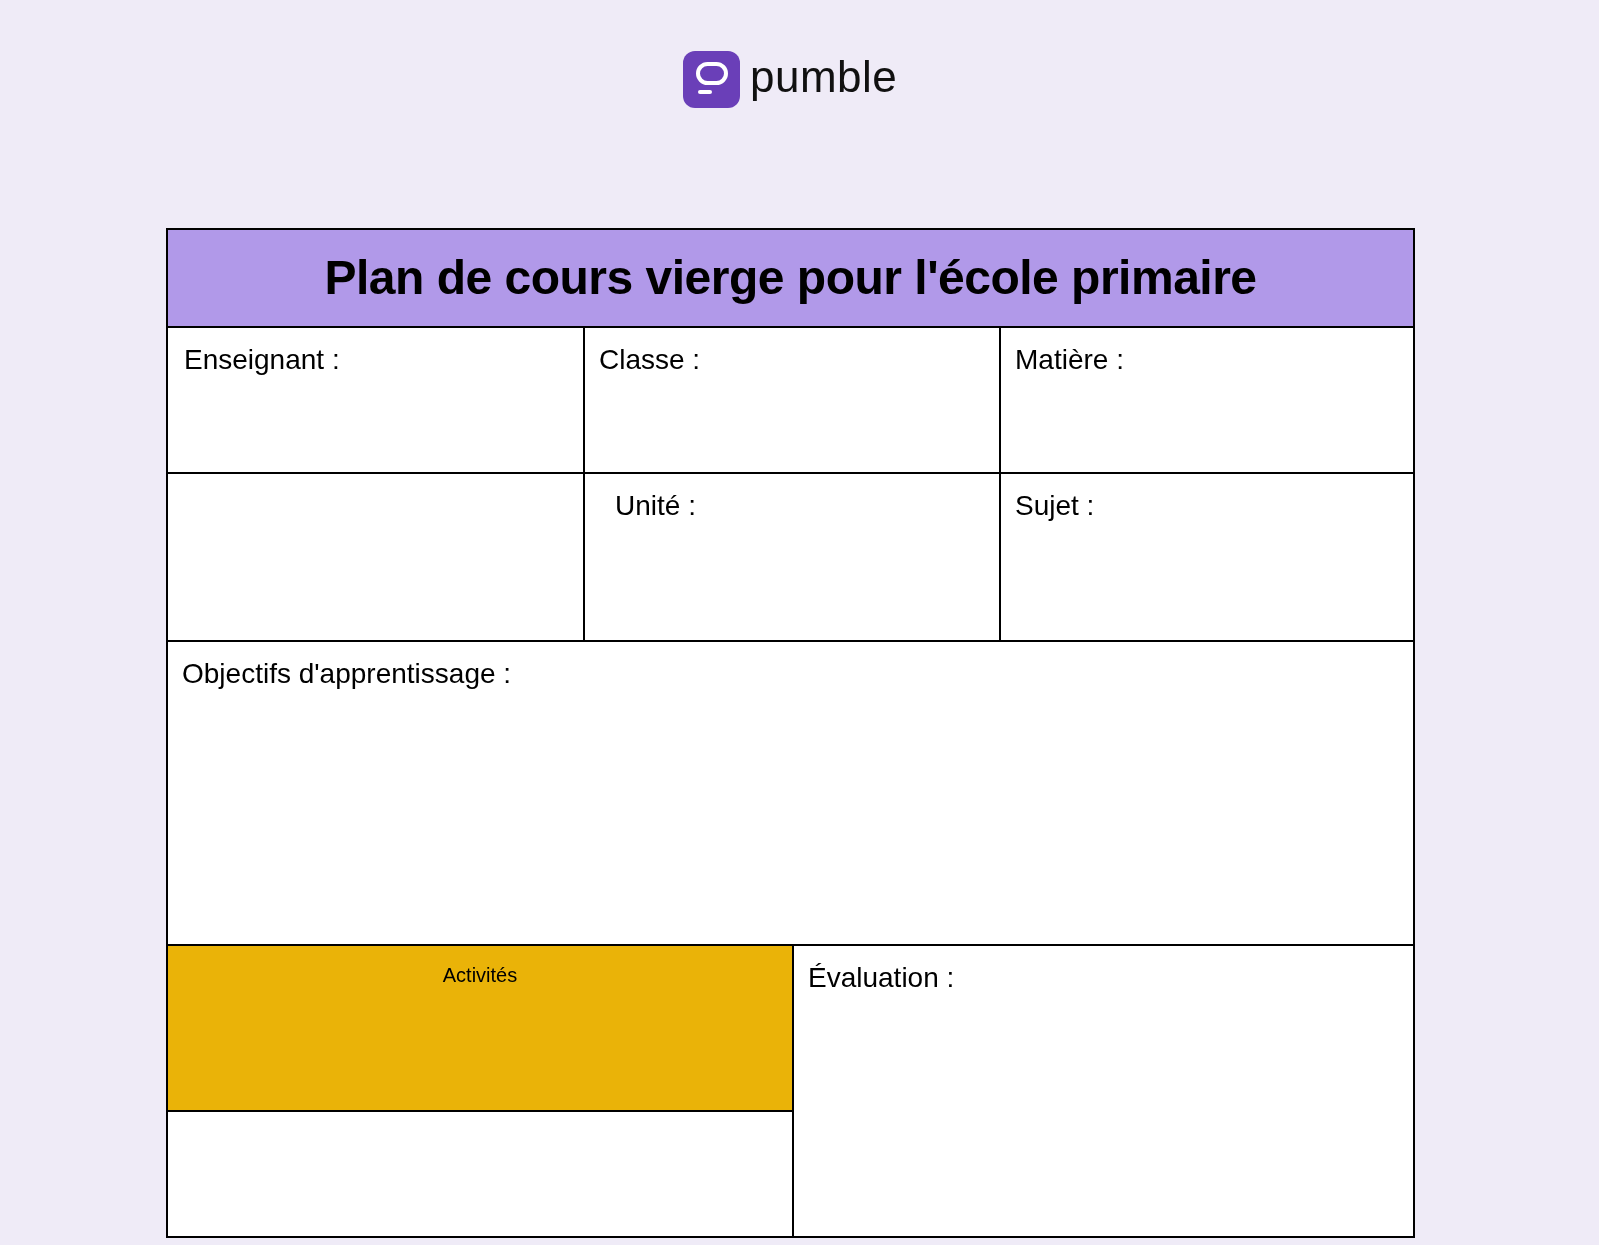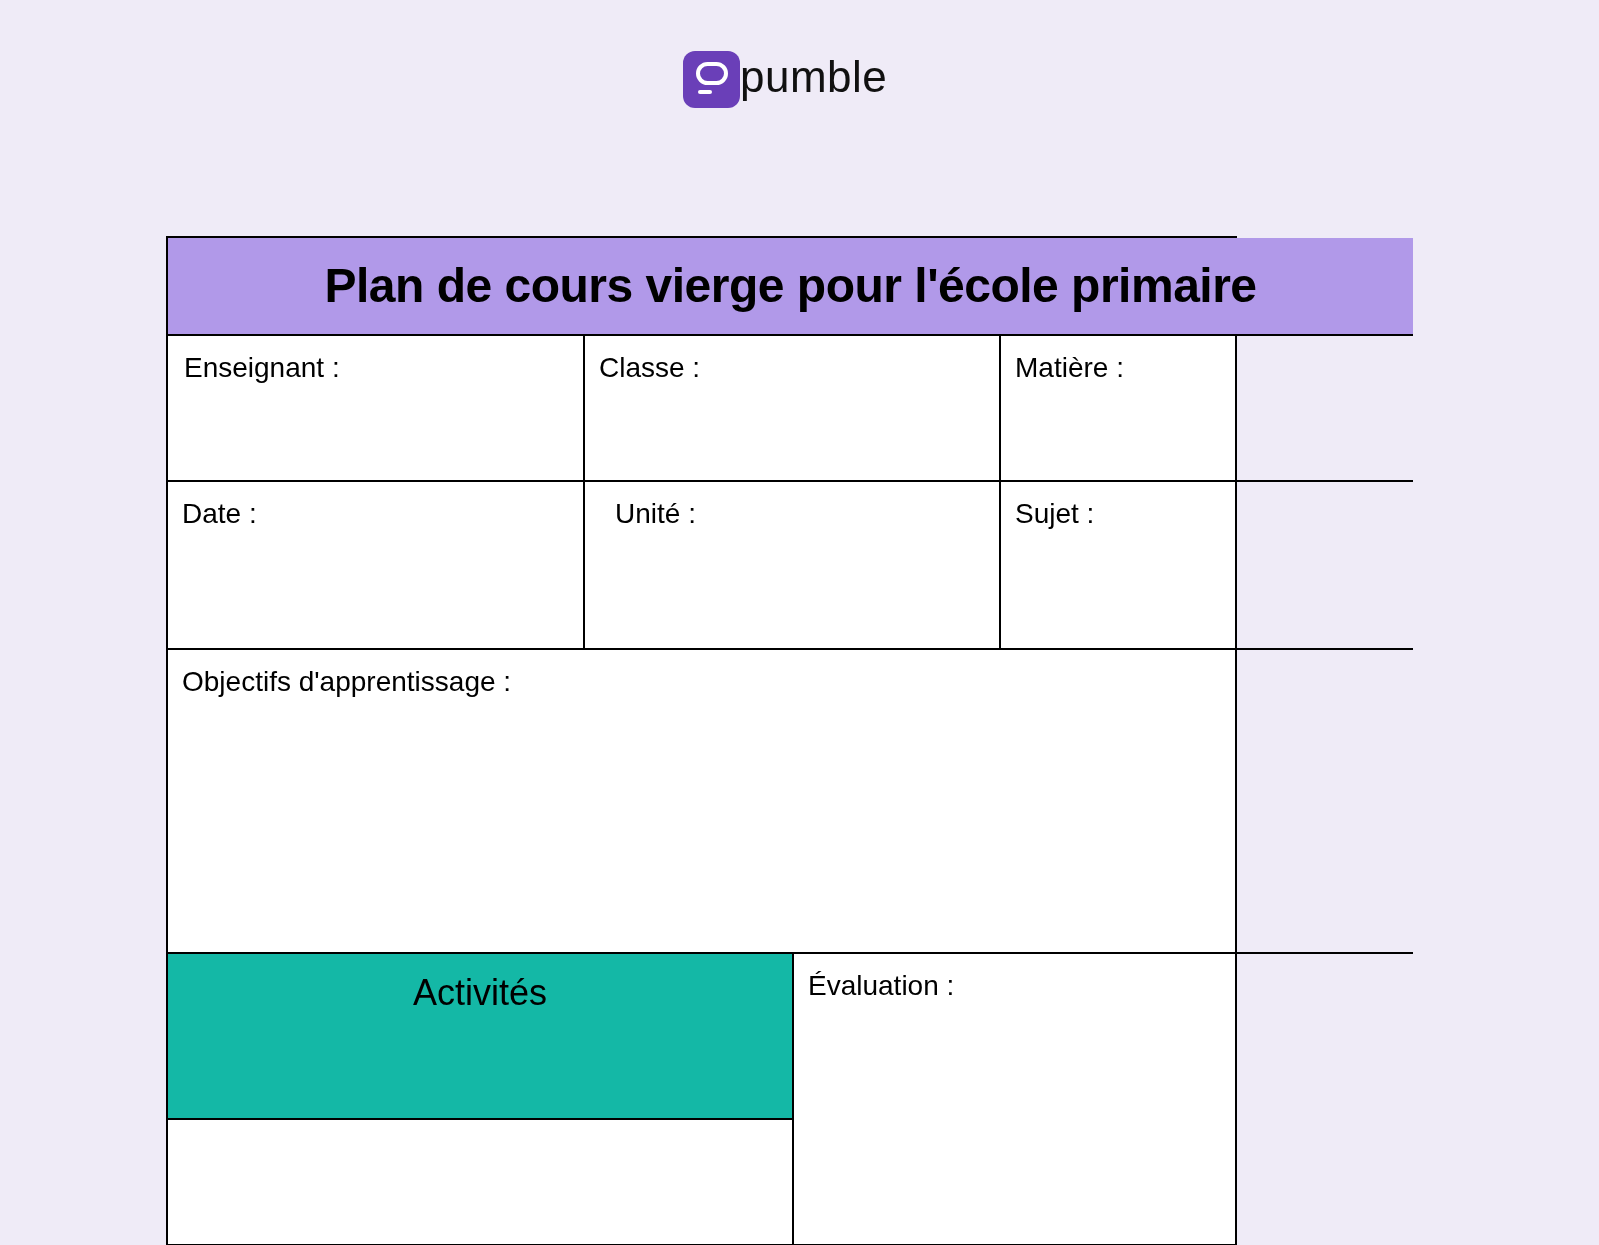--- a/index.html
+++ b/index.html
@@ -5,50 +5,50 @@
   html, body { margin:0; padding:0; }
   body {
     width:1599px; height:1245px; overflow:hidden;
     background:#efebf7;
     font-family:"Liberation Sans", "DejaVu Sans", sans-serif;
     color:#000;
     position:relative;
   }
   .brand {
     position:absolute; left:683px; top:50px; height:58px;
-    display:flex; align-items:center; 
+    display:flex; align-items:center; gap:10px;
   }
   .brand-icon {
     width:57px; height:57px; border-radius:12px; background:#6a3fb8;
     display:flex; align-items:center; justify-content:center;
   }
   .brand-name {
     font-size:44px; font-weight:400; letter-spacing:0.5px; color:#111;
     line-height:1; margin-top:-4px;
   }
   .sheet {
-    position:absolute; left:166px; top:236px; width:1071px; height:1010px;
+    position:absolute; left:166px; top:228px; width:1249px; height:1010px;
     box-sizing:border-box; border:2px solid #000; background:#fff;
   }
   .cell {
     position:absolute; box-sizing:border-box;
     font-size:28px; line-height:1; padding:18px 0 0 14px;
   }
   .title-cell {
     left:0; top:0; width:1245px; height:98px; background:#b199e9;
     border-bottom:2px solid #000;
     display:flex; align-items:center; justify-content:center; padding:0;
   }
   .title-text { font-size:48px; font-weight:700; letter-spacing:-0.5px; }
   .vline { position:absolute; width:2px; background:#000; }
   .hline { position:absolute; height:2px; background:#000; }
   .act-head {
     position:absolute; left:0; top:716px; width:624px; height:164px;
-    background:#14b8a6; box-sizing:border-box;
-    text-align:center; font-size:36px; padding-top:18px;
+    background:#eab308; box-sizing:border-box;
+    text-align:center; font-size:20px; padding-top:18px;
   }
 </style>
 </head>
 <body>
 
 <div class="brand">
   <div class="brand-icon">
     <svg width="40" height="40" viewBox="0 0 40 40">
       <rect x="6" y="5" width="28" height="19" rx="9.5" fill="none" stroke="#fff" stroke-width="4"></rect>
       <rect x="6" y="31" width="14" height="4" rx="2" fill="#fff"></rect>
@@ -65,23 +65,20 @@
   <div class="cell" style="left:0;top:98px;width:415px;height:146px;padding-left:16px;">
     <span>Enseignant :</span>
   </div>
   <div class="cell" style="left:417px;top:98px;width:414px;height:146px;border-radius:22px;">
     <span>Classe :</span>
   </div>
   <div class="cell" style="left:833px;top:98px;width:412px;height:146px;">
     <span>Matière :</span>
   </div>
 
-  <div class="cell" style="left:0;top:244px;width:415px;height:168px;">
-    <span>Date :</span>
-  </div>
   <div class="cell" style="left:417px;top:244px;width:414px;height:168px;margin-left:16px;">
     <span>Unité :</span>
   </div>
   <div class="cell" style="left:833px;top:244px;width:412px;height:168px;">
     <span>Sujet :</span>
   </div>
 
   <div class="cell" style="left:0;top:412px;width:1245px;height:304px;">
     <span>Objectifs d'apprentissage :</span>
   </div>

